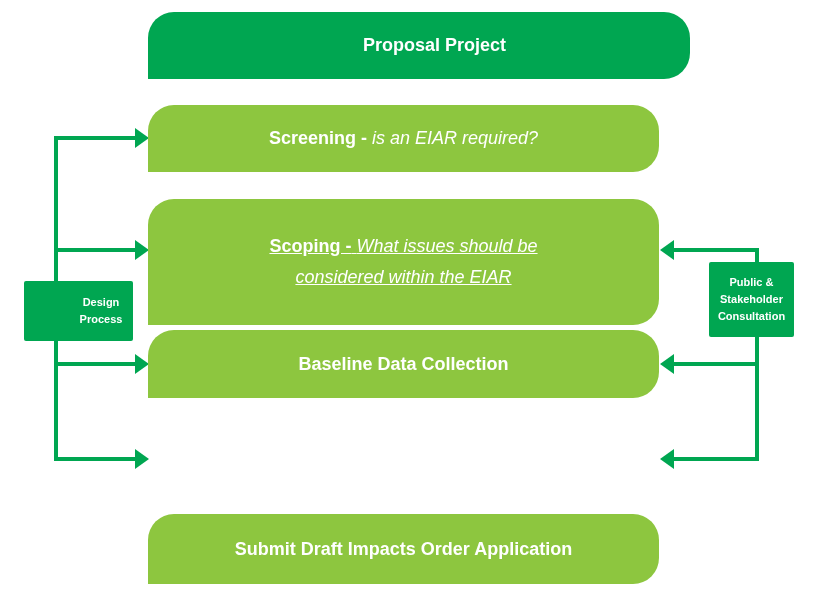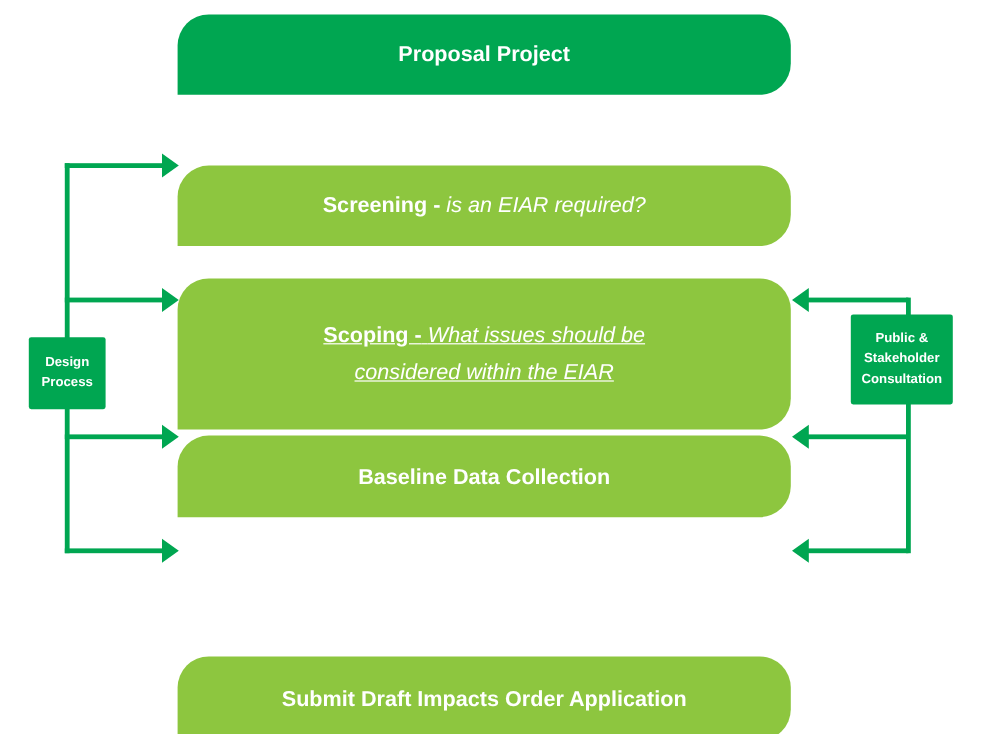--- a/index.html
+++ b/index.html
@@ -19,22 +19,22 @@
   
   .box{
     position:absolute;
     left:148px;width:511px;
     display:flex;align-items:center;justify-content:center;
     text-align:center;
     color:var(--text);
     border-radius:26px 26px 26px 0;
     z-index:3;
   }
-  .box.dark{background:var(--dark-green);}
-  .box.light{background:var(--light-green);margin-top:33px;}
+  .box.dark{background:var(--dark-green);padding-left:31px;}
+  .box.light{background:var(--light-green);}
   .box-text{
     margin:0;
     font-size:18px;
     line-height:1.7;
   }
   .t{font-weight:700;}
   .s{font-style:italic;font-weight:400;}
   .w330{max-width:330px;}
   .w270{max-width:270px;}
   
@@ -110,21 +110,21 @@
 
   <div class="box light" style="top:330px;height:68px;justify-content:center;">
     <p class="box-text"><span class="t">Baseline Data Collection</span></p>
   </div>
 
 
   <div class="box light" style="top:514px;height:70px;">
     <p class="box-text"><span class="t">Submit Draft Impacts Order Application</span></p>
   </div>
 
-  <div class="side-box" style="left:24px;top:281px;width:64px;height:60px;">
+  <div class="side-box" style="left:24px;top:281px;width:64px;height:60px;padding-left:45px;">
     <span style="max-width:50px;display:inline-block;">Design Process</span>
   </div>
 
   <div class="side-box" style="left:709px;top:262px;width:85px;height:75px;">
     <span style="max-width:80px;display:inline-block;">Public &amp; Stakeholder Consultation</span>
   </div>
 
 </div>
 
 </body></html>

